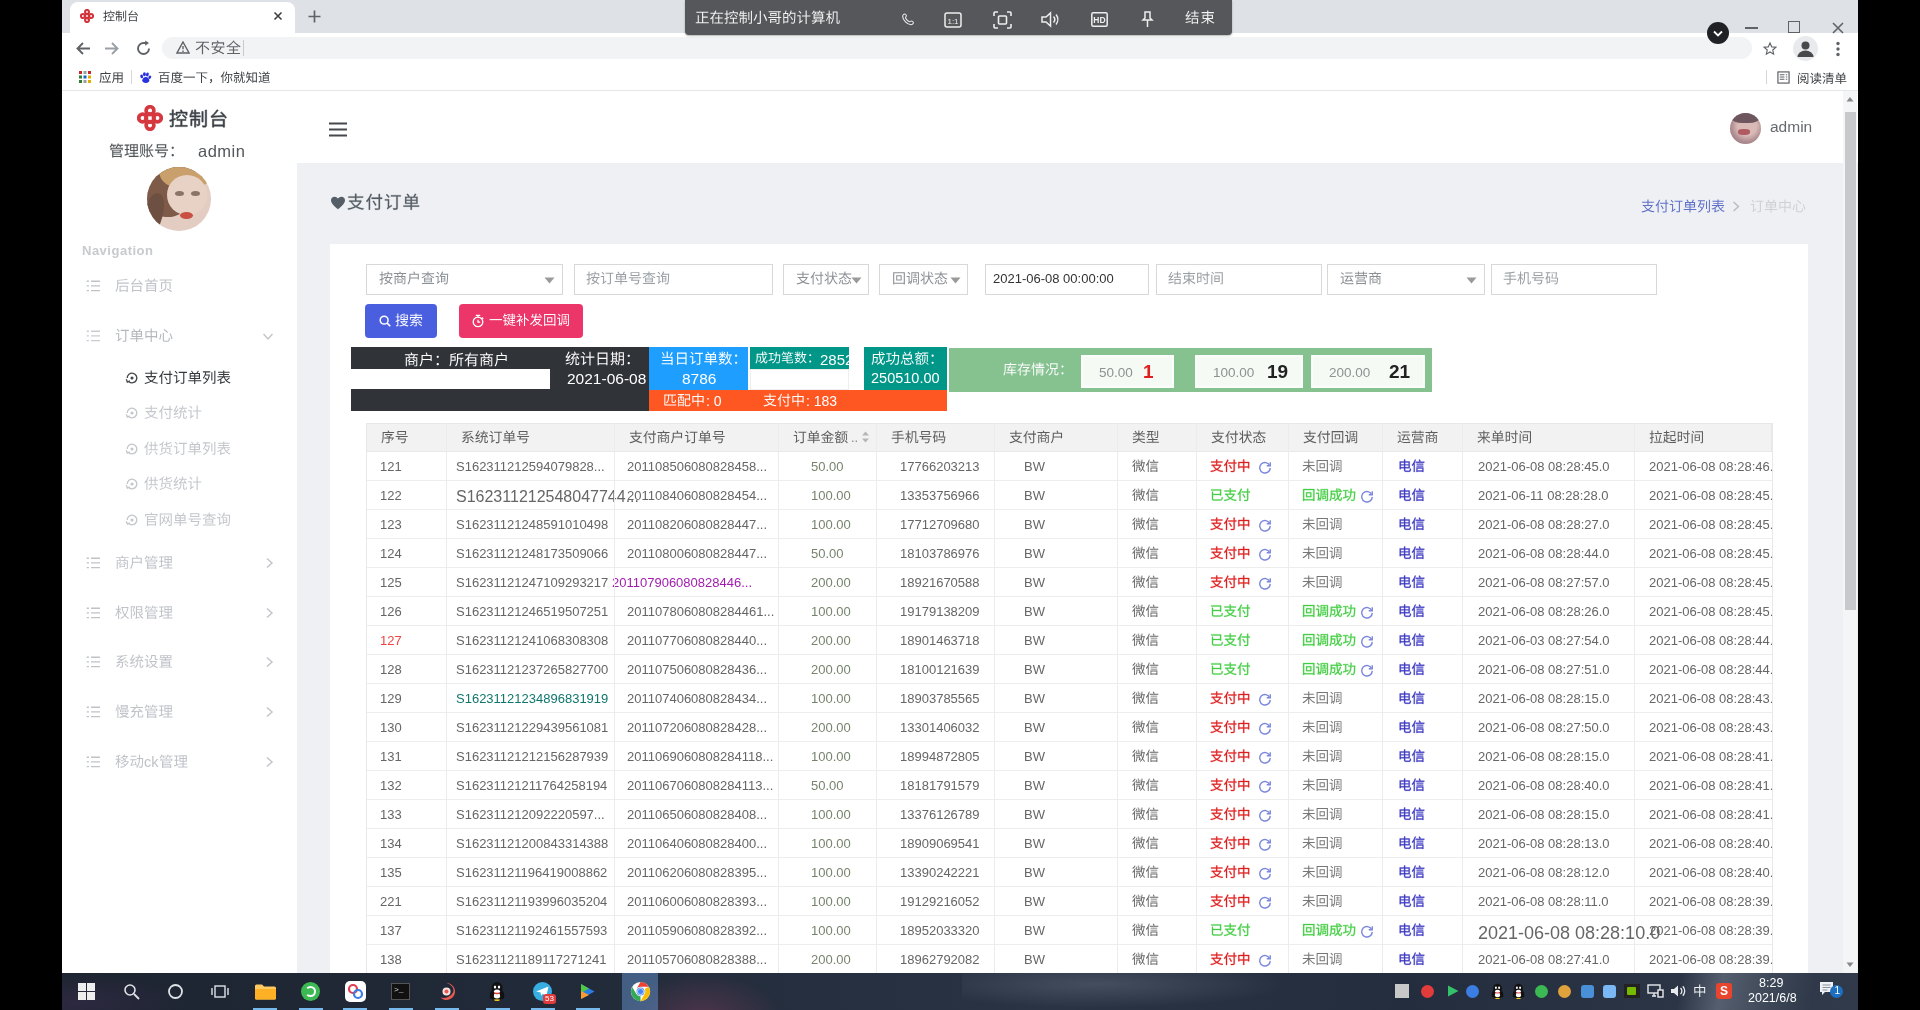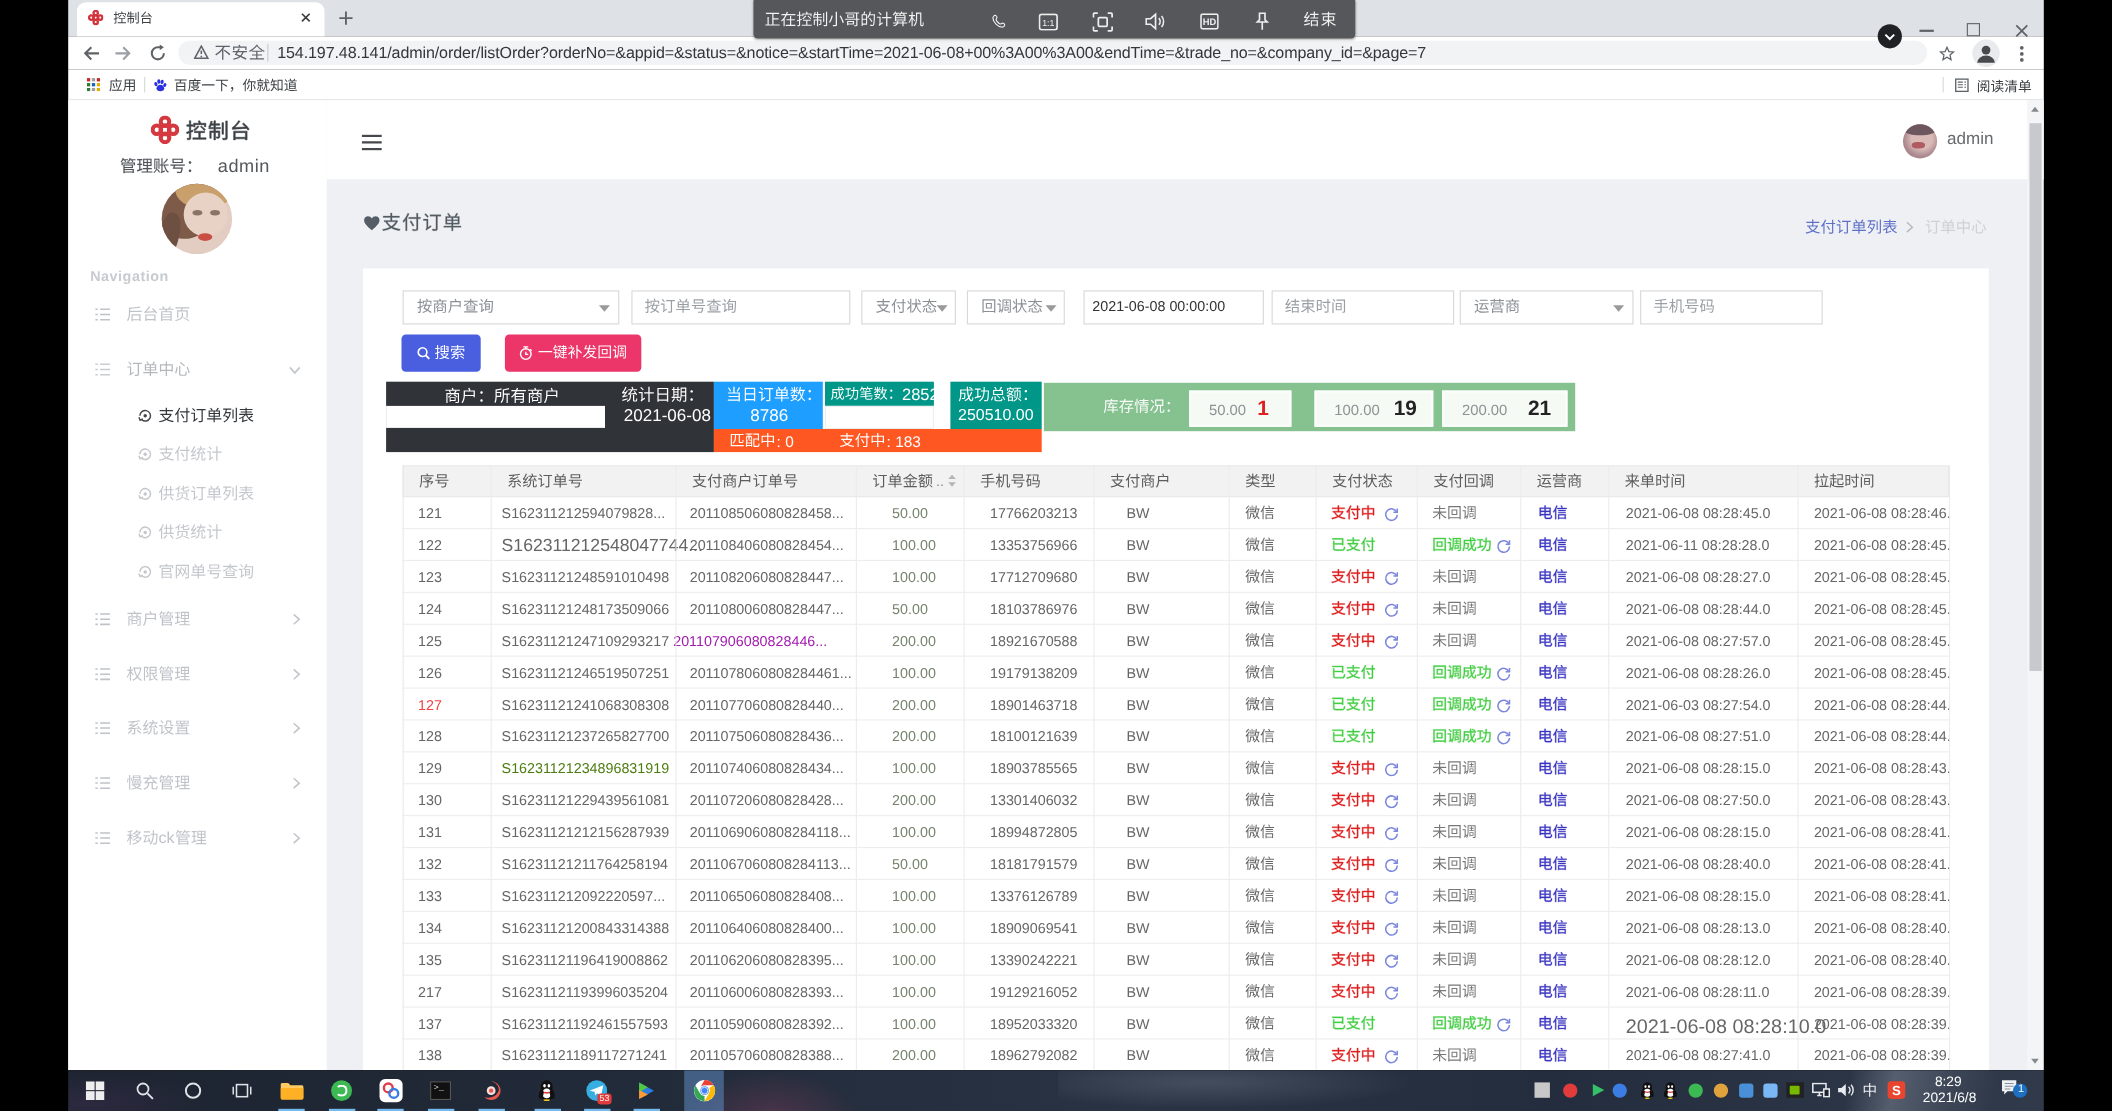--- a/index.html
+++ b/index.html
@@ -179,21 +179,20 @@
       </svg>
     </div>
     <div style="position:absolute;left:195px;top:40px;font-size:15px;color:#5f6368;white-space:nowrap;"><svg class="z" style="width:46.5px;height:15px;" viewBox="0 -880 3100 1000" preserveAspectRatio="none">
         <g transform="scale(1,-1)" fill="#5f6368">
           <use href="#u4E0D" x="0"></use>
           <use href="#u5B89" x="1033"></use>
           <use href="#u5168" x="2066"></use>
         </g>
       </svg></div>
     <div style="left:243px;top:40px;width:1px;height:16px;background:#c8cacd;"></div>
-    <div style="position:absolute;left:252px;top:41px;font-size:14.6px;color:#33373b;white-space:nowrap;letter-spacing:-0.1px;">154.197.48.141/admin/order/listOrder?orderNo=&amp;appid=&amp;status=&amp;notice=&amp;startTime=2021-06-08+00%3A00%3A00&amp;endTime=&amp;trade_no=&amp;company_id=&amp;page=7</div>
     <div style="left:1762px;top:41px;width:16px;height:16px;">
       <svg width="16" height="16" viewBox="0 0 24 24">
         <path d="M12 3 l2.6 5.8 6.3 .6 -4.8 4.2 1.4 6.2 -5.5 -3.3 -5.5 3.3 1.4 -6.2 -4.8 -4.2 6.3 -.6 Z" fill="none" stroke="#5f6368" stroke-width="1.7"></path>
       </svg>
     </div>
     <div style="left:1793px;top:36px;width:25px;height:25px;background:#e8eaed;border-radius:50%;">
       <svg width="25" height="25" viewBox="0 0 25 25">
         <circle cx="12.5" cy="9.5" r="4" fill="#49494c"></circle>
         <path d="M4.5 21 a8 6.5 0 0 1 16 0 Z" fill="#49494c"></path>
       </svg>
@@ -1318,21 +1317,21 @@
         <div style="position:absolute;left:1068px;top:418px;font-size:13.5px;color:#3a35c2;white-space:nowrap;"><svg class="z" style="width:27.0px;height:13.5px;" viewBox="0 -880 2000 1000" preserveAspectRatio="none">
             <g transform="scale(1,-1)" fill="#3a35c2" stroke="#3a35c2" stroke-width="22">
               <use href="#u7535" x="0"></use>
               <use href="#u4FE1" x="1000"></use>
             </g>
           </svg></div>
         <div style="position:absolute;left:1148px;top:418px;font-size:13px;color:#666;white-space:nowrap;">2021-06-08 08:27:51.0</div>
         <div style="position:absolute;left:1319px;top:418px;font-size:13px;color:#666;white-space:nowrap;">2021-06-08 08:28:44.</div>
         <div style="left:36px;top:440px;width:1406px;height:29px;border-bottom:1px solid #ededed;"></div>
         <div style="position:absolute;left:50px;top:447px;font-size:13px;color:#666;white-space:nowrap;">129</div>
-        <div style="position:absolute;left:126px;top:447px;font-size:13px;color:#4d7c0f;white-space:nowrap;">S16231121234896831919</div>
+        <div style="position:absolute;left:126px;top:447px;font-size:13px;color:#0f766e;white-space:nowrap;">S16231121234896831919</div>
         <div style="position:absolute;left:297px;top:447px;font-size:13px;color:#666;white-space:nowrap;">201107406080828434...</div>
         <div style="position:absolute;left:481px;top:447px;font-size:13px;color:#76846d;white-space:nowrap;">100.00</div>
         <div style="position:absolute;left:570px;top:447px;font-size:13px;color:#666;white-space:nowrap;">18903785565</div>
         <div style="position:absolute;left:694px;top:447px;font-size:13px;color:#666;white-space:nowrap;">BW</div>
         <div style="position:absolute;left:802px;top:447px;font-size:13.5px;color:#666;white-space:nowrap;"><svg class="z" style="width:27.0px;height:13.5px;" viewBox="0 -880 2000 1000" preserveAspectRatio="none">
             <g transform="scale(1,-1)" fill="#666">
               <use href="#u5FAE" x="0"></use>
               <use href="#u4FE1" x="1000"></use>
             </g>
           </svg></div>
@@ -1618,21 +1617,21 @@
           </svg></div>
         <div style="position:absolute;left:1068px;top:621px;font-size:13.5px;color:#3a35c2;white-space:nowrap;"><svg class="z" style="width:27.0px;height:13.5px;" viewBox="0 -880 2000 1000" preserveAspectRatio="none">
             <g transform="scale(1,-1)" fill="#3a35c2" stroke="#3a35c2" stroke-width="22">
               <use href="#u7535" x="0"></use>
               <use href="#u4FE1" x="1000"></use>
             </g>
           </svg></div>
         <div style="position:absolute;left:1148px;top:621px;font-size:13px;color:#666;white-space:nowrap;">2021-06-08 08:28:12.0</div>
         <div style="position:absolute;left:1319px;top:621px;font-size:13px;color:#666;white-space:nowrap;">2021-06-08 08:28:40.</div>
         <div style="left:36px;top:643px;width:1406px;height:29px;border-bottom:1px solid #ededed;"></div>
-        <div style="position:absolute;left:50px;top:650px;font-size:13px;color:#666;white-space:nowrap;">217</div>
+        <div style="position:absolute;left:50px;top:650px;font-size:13px;color:#666;white-space:nowrap;">221</div>
         <div style="position:absolute;left:126px;top:650px;font-size:13px;color:#666;white-space:nowrap;">S16231121193996035204</div>
         <div style="position:absolute;left:297px;top:650px;font-size:13px;color:#666;white-space:nowrap;">201106006080828393...</div>
         <div style="position:absolute;left:481px;top:650px;font-size:13px;color:#76846d;white-space:nowrap;">100.00</div>
         <div style="position:absolute;left:570px;top:650px;font-size:13px;color:#666;white-space:nowrap;">19129216052</div>
         <div style="position:absolute;left:694px;top:650px;font-size:13px;color:#666;white-space:nowrap;">BW</div>
         <div style="position:absolute;left:802px;top:650px;font-size:13.5px;color:#666;white-space:nowrap;"><svg class="z" style="width:27.0px;height:13.5px;" viewBox="0 -880 2000 1000" preserveAspectRatio="none">
             <g transform="scale(1,-1)" fill="#666">
               <use href="#u5FAE" x="0"></use>
               <use href="#u4FE1" x="1000"></use>
             </g>

